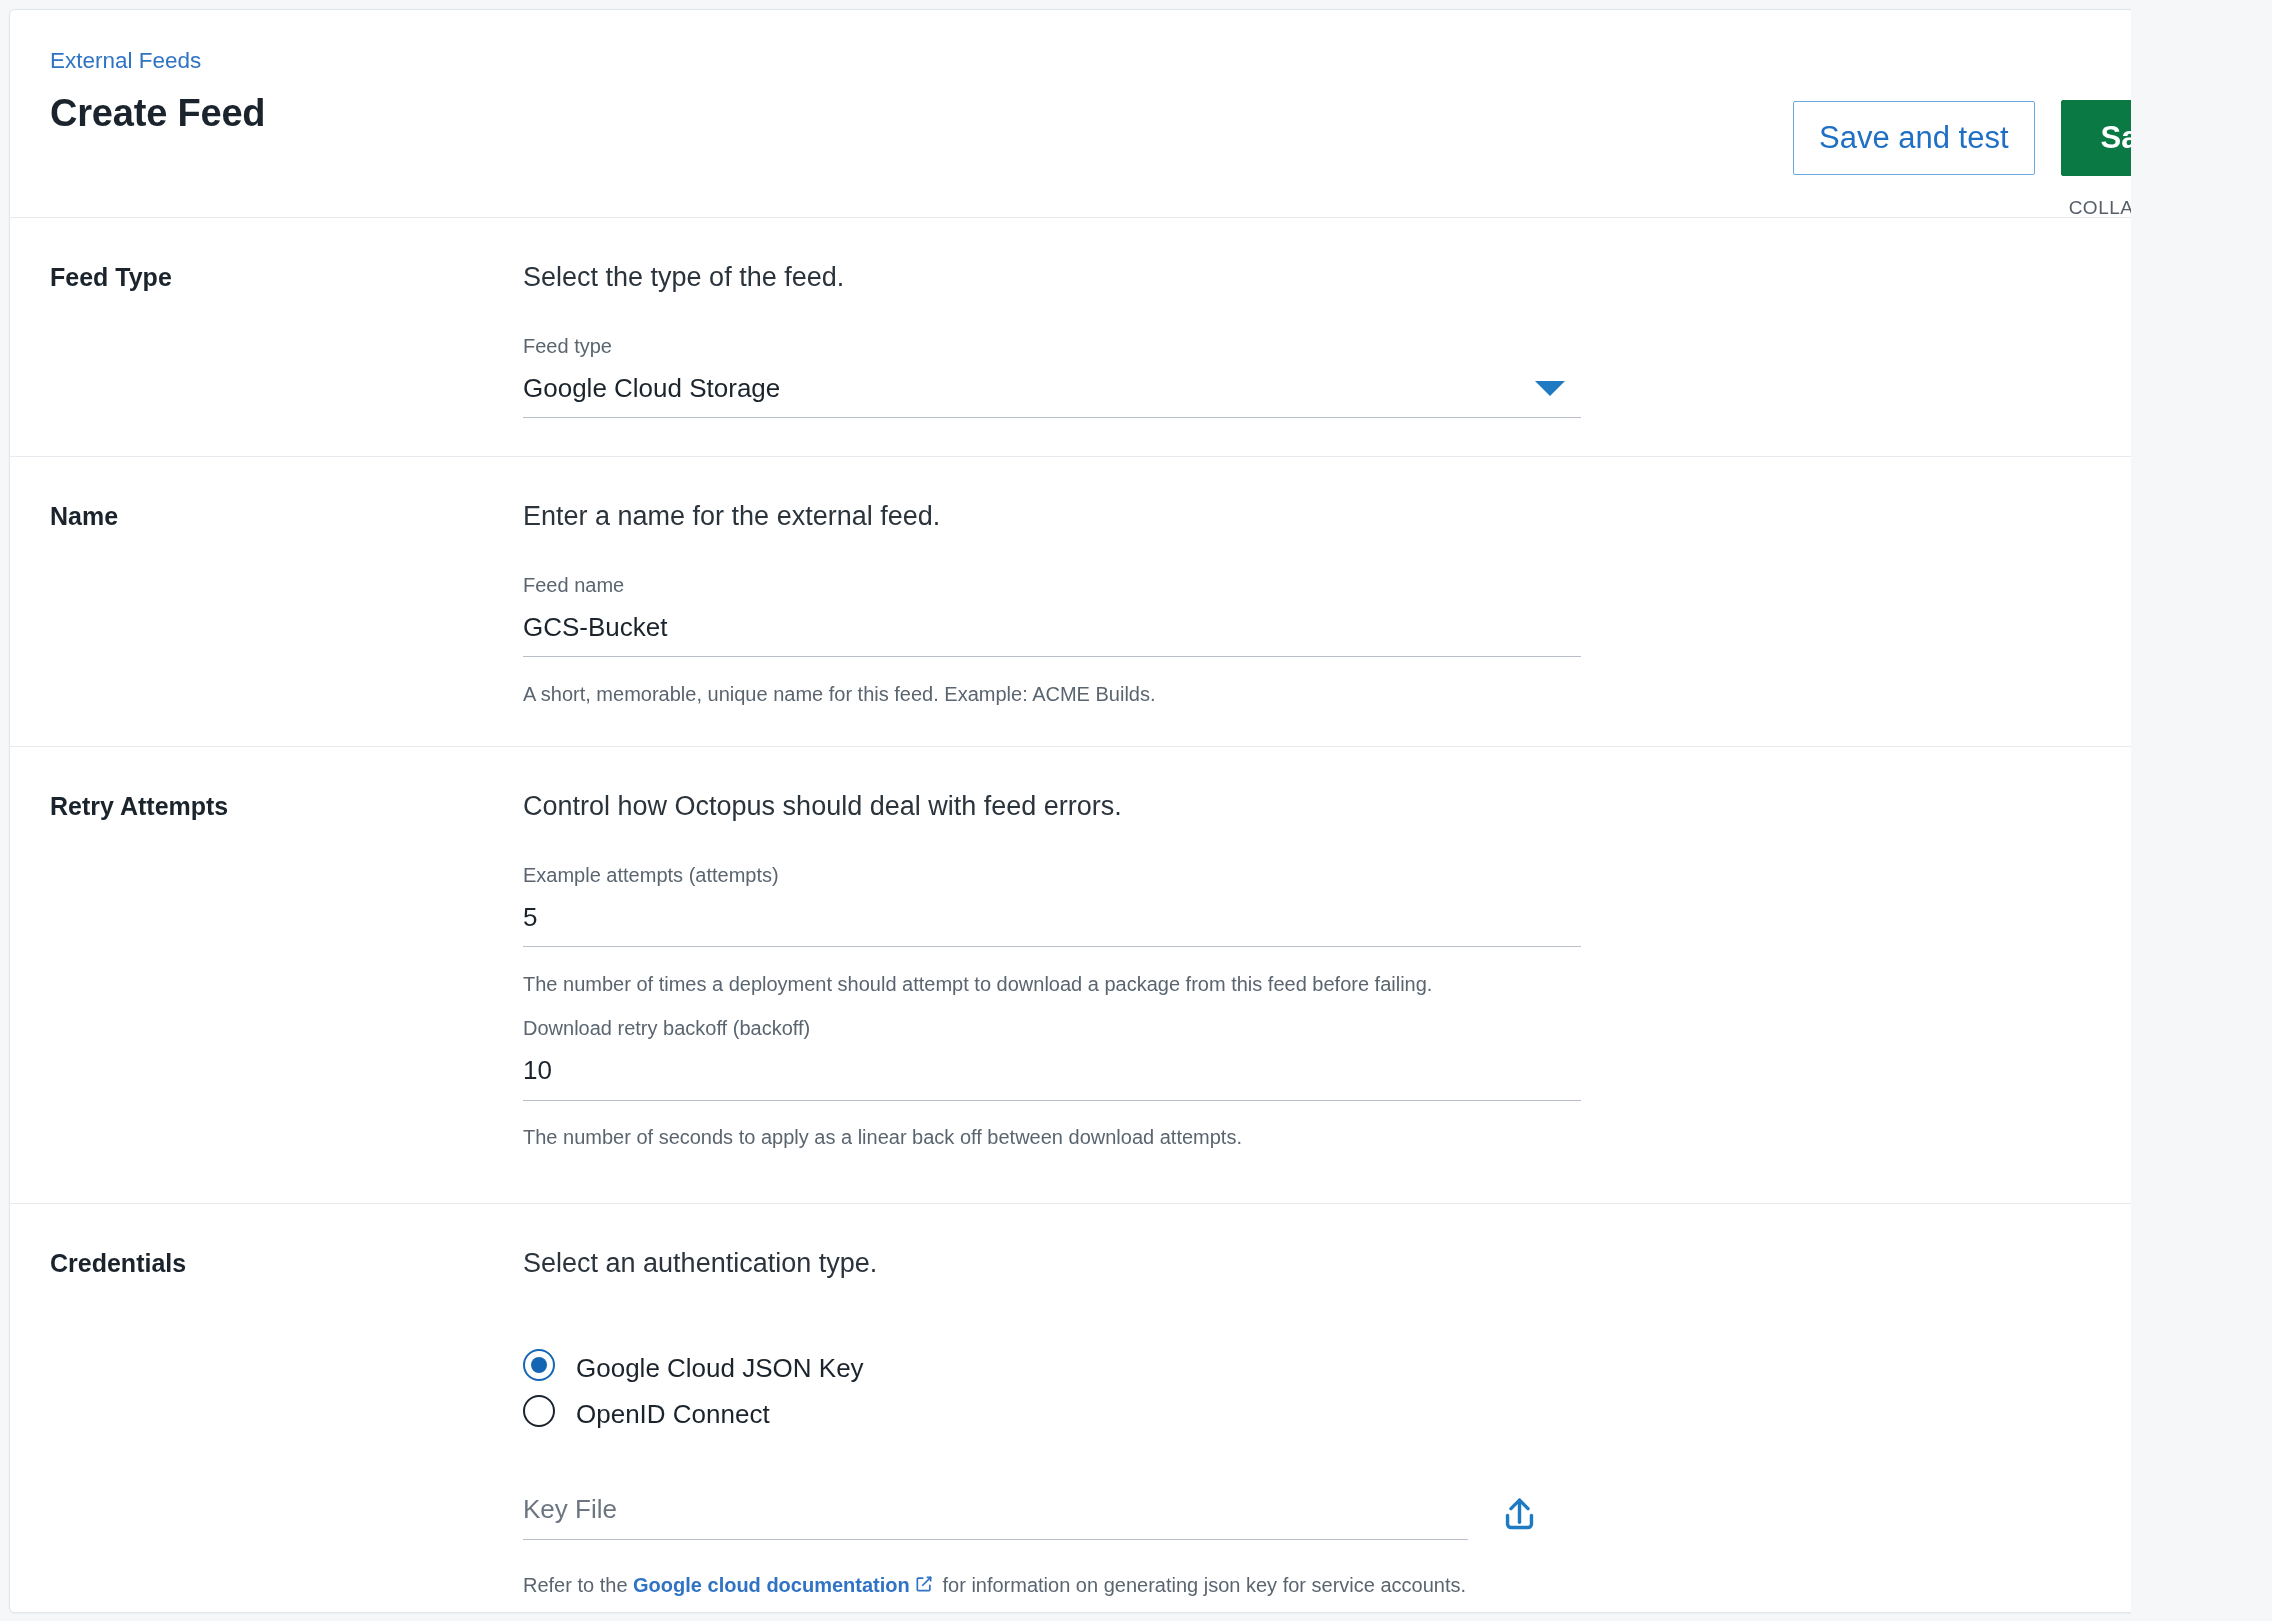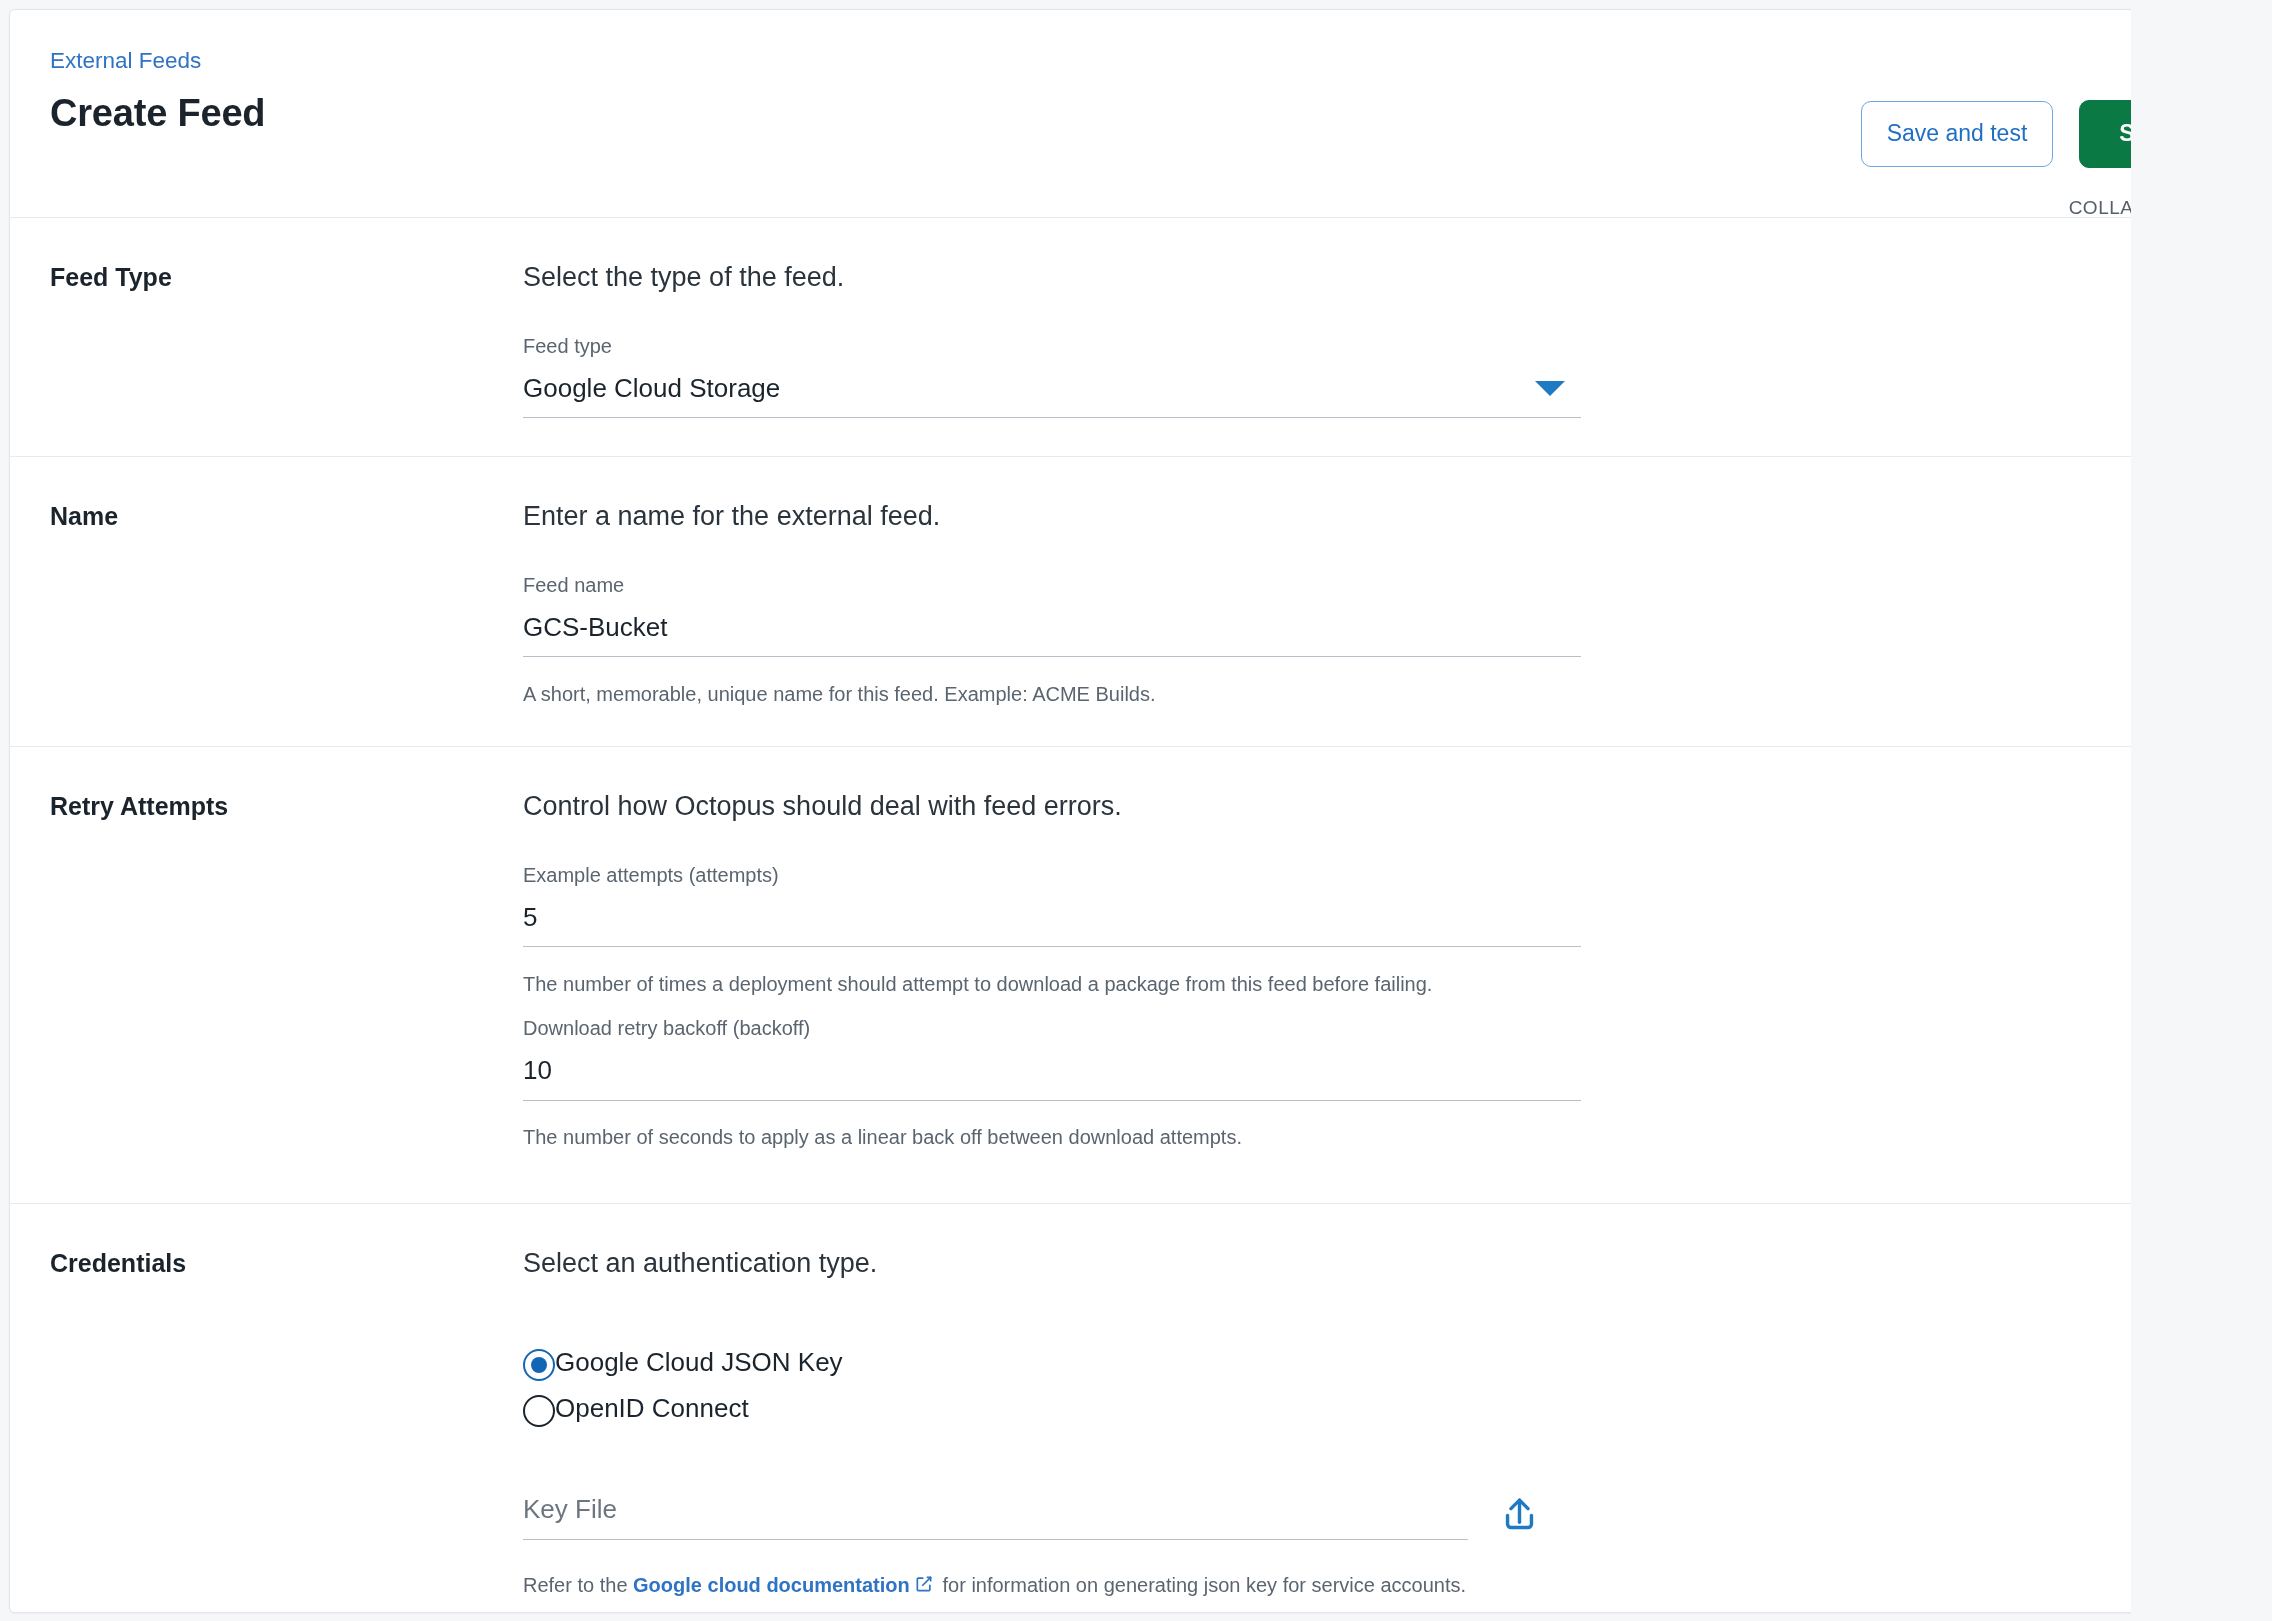--- a/index.html
+++ b/index.html
@@ -55,22 +55,22 @@
   .header-actions {
     position: absolute;
     right: 50px;
     top: 90px;
     display: flex;
     align-items: center;
     gap: 26px;
   }
   .btn {
     font-family: "Liberation Sans", sans-serif;
-    font-size: 23px;
-    border-radius: 10px;
+    font-size: 31px;
+    border-radius: 2px;
     cursor: pointer;
     line-height: 1;
     white-space: nowrap;
   }
   .btn-secondary {
     background: #ffffff;
     color: #1f6fc4;
     border: 0.9px solid #6ca7e0;
     padding: 20px 25px 21px 25px;
   }
@@ -170,21 +170,22 @@
     border-left: 15.3px solid transparent;
     border-right: 15.3px solid transparent;
     border-top: 15.3px solid #1f7ac4;
     cursor: pointer;
   }
 
   
   .radio-group { margin-top: 68px; }
   .radio-row {
     display: flex;
-    align-items: flex-start;
+    align-items: flex-end;
+    gap: 21px;
     margin-bottom: 14.4px;
     cursor: pointer;
   }
   .radio-outer {
     width: 32px;
     height: 32px;
     border-radius: 50%;
     border: 2.7px solid #1b242c;
     display: flex;
     align-items: center;

